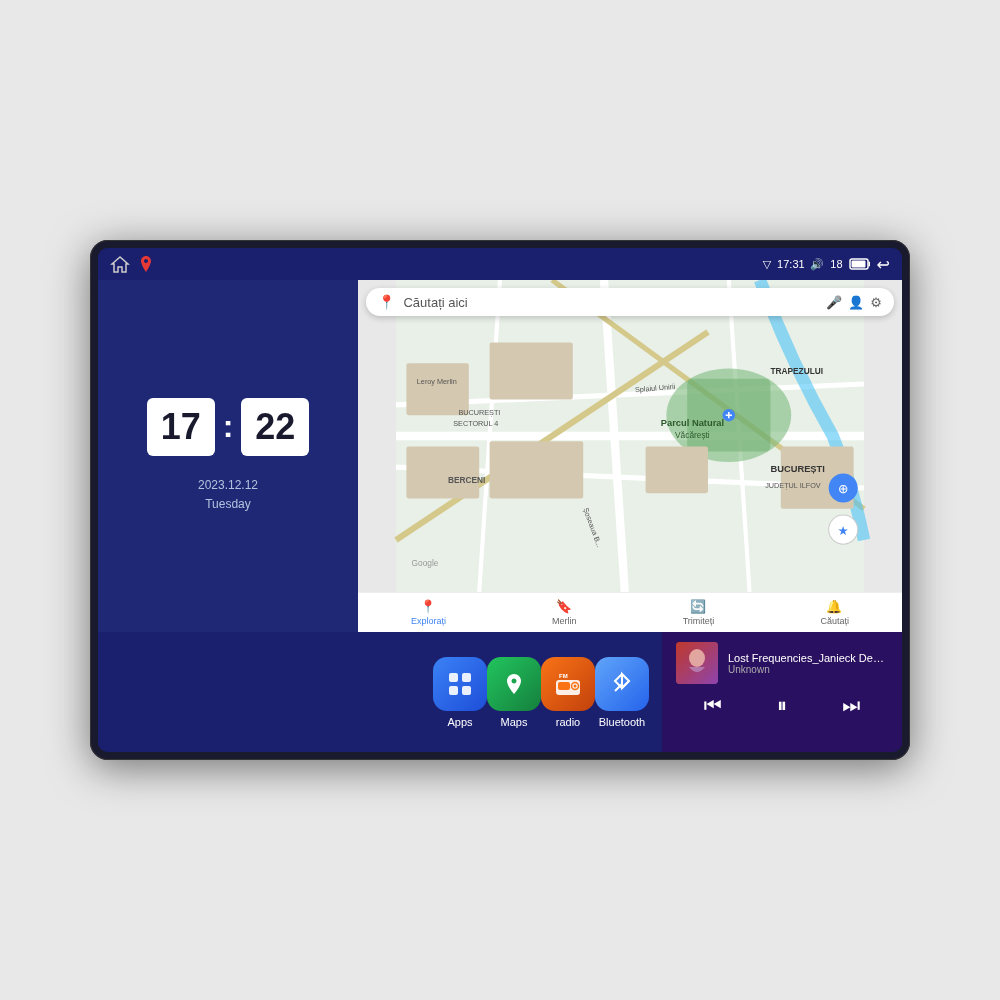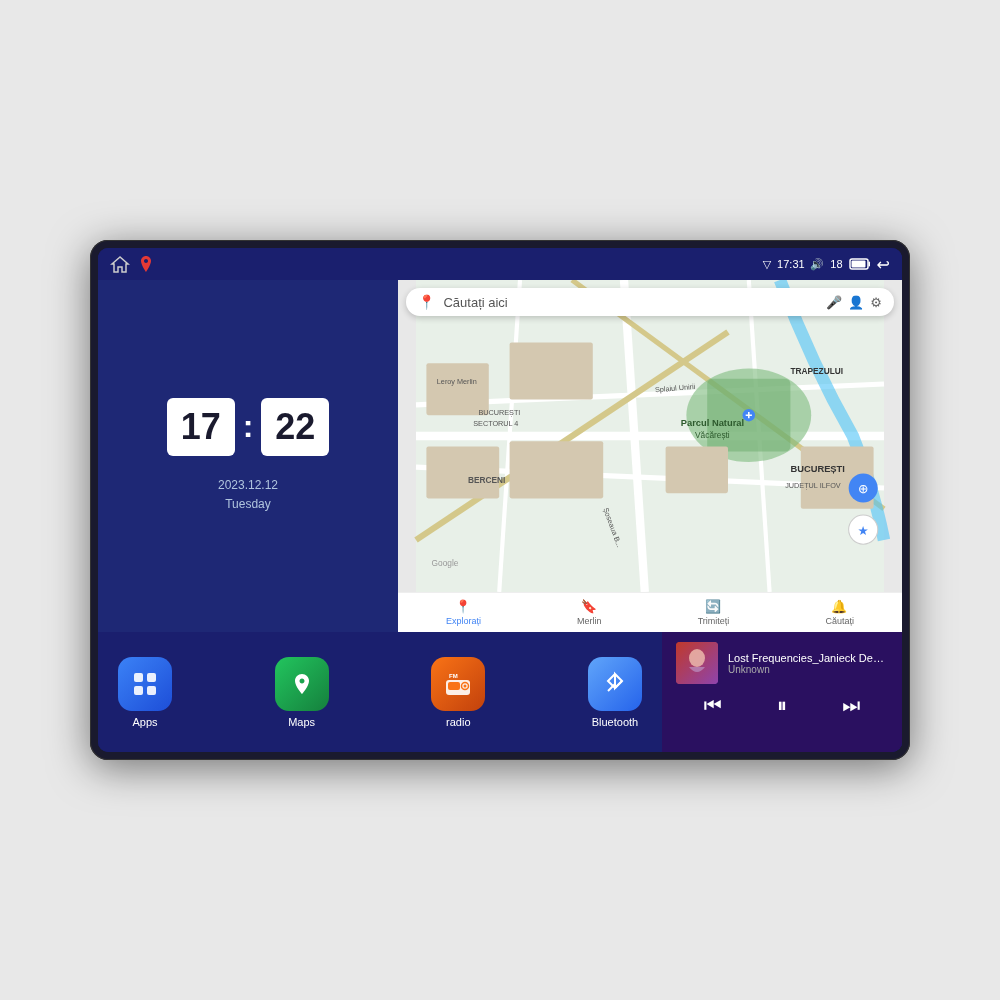--- a/index.html
+++ b/index.html
@@ -67,21 +67,21 @@
     }
 
     
     .top-section {
       display: flex;
       flex: 1;
     }
 
     
     .clock-widget {
-      width: 300px;
+      width: 260px;
       background: #1e2875;
       display: flex;
       flex-direction: column;
       align-items: center;
       justify-content: center;
       padding: 20px;
       flex-shrink: 0;
     }
 
     .clock-display {
@@ -205,22 +205,22 @@
       height: 120px;
       display: flex;
       background: #1a1f6e;
     }
 
     
     .apps-section {
       flex: 1;
       display: flex;
       align-items: center;
-      justify-content: space-between;
-      padding: 10px 20px;
+      justify-content: flex-end;
+      padding: 10px 13px;
     }
 
     .app-icon-item {
       display: flex;
       flex-direction: column;
       align-items: center;
       gap: 5px;
       cursor: pointer;
     }
 

